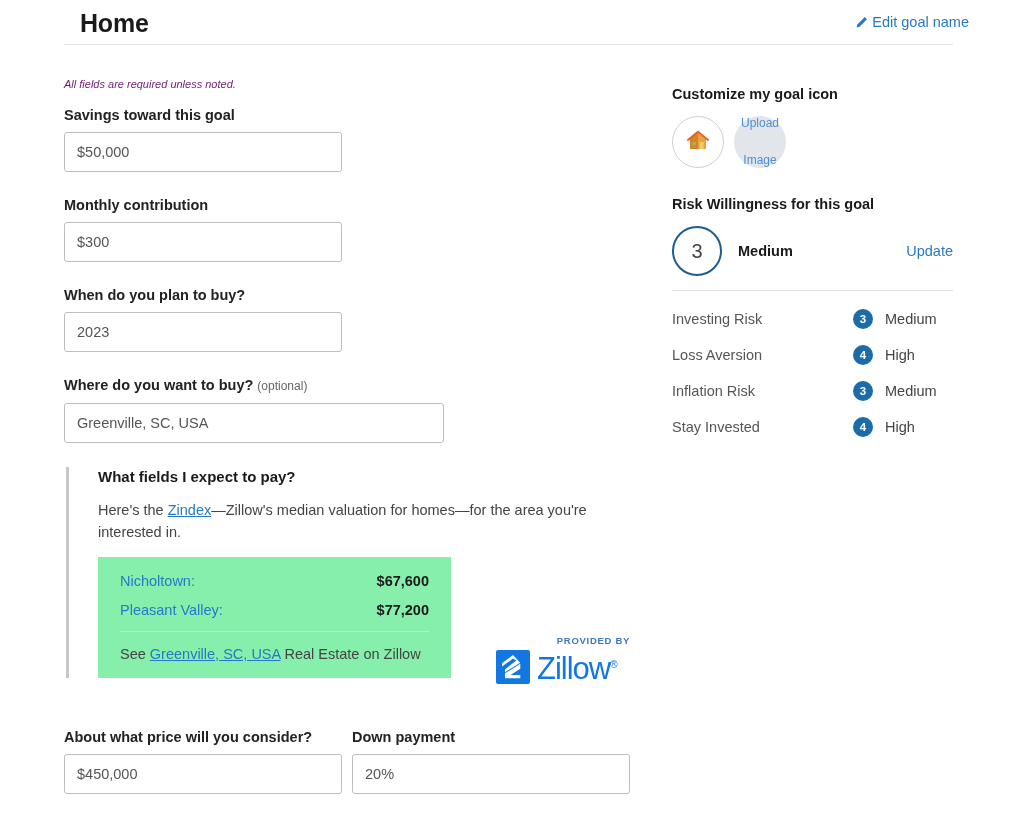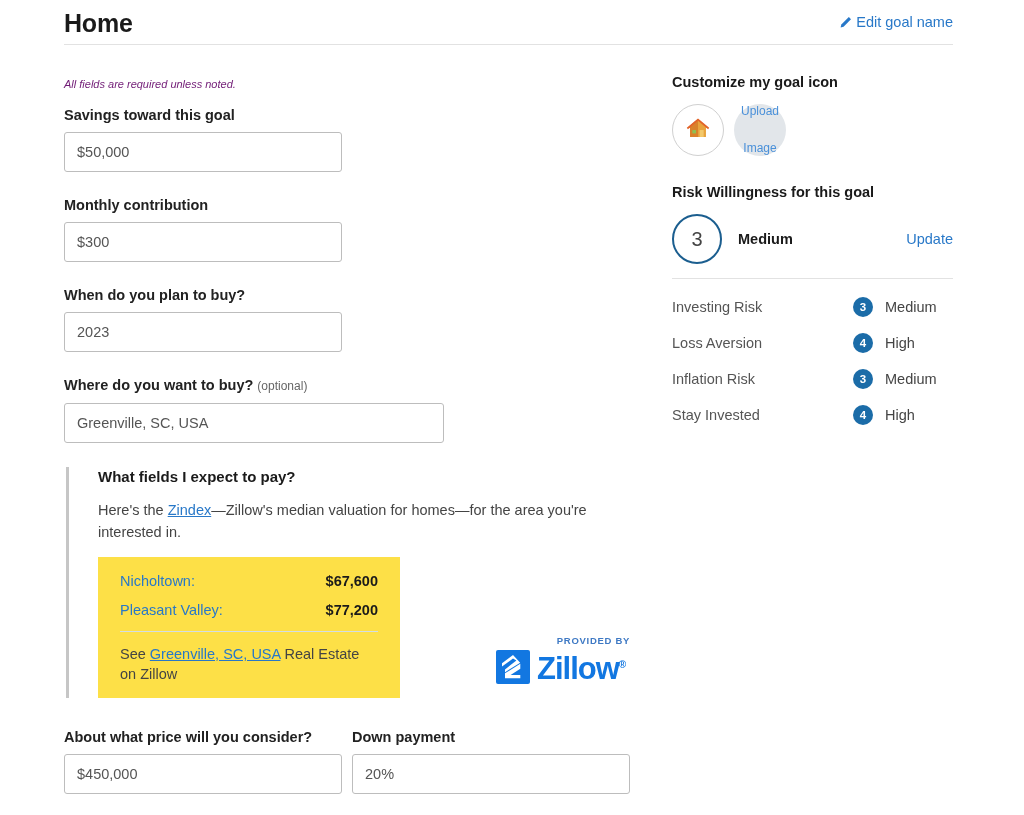--- a/index.html
+++ b/index.html
@@ -9,21 +9,21 @@
     background: #ffffff;
     font-family: "Liberation Sans", sans-serif;
     color: #333333;
     overflow: hidden;
   }
 
   .page { position: relative; width: 1024px; height: 815px; }
 
   
   .header {
-    position: absolute; left: 64px; top: 6px; width: 889px; height: 44px;
+    position: absolute; left: 80px; top: 6px; width: 889px; height: 44px;
   }
   .page-title {
     font-size: 25px; font-weight: bold; color: #1a1a1a;
     letter-spacing: -0.2px; line-height: 34px; margin: 0;
     display: inline-block;
   }
   .edit-link {
     position: absolute; right: 0; top: 8px;
     color: #2878c8; font-size: 14.5px; text-decoration: none;
     white-space: nowrap;
@@ -75,21 +75,21 @@
   }
   .callout-text {
     font-size: 14.5px; color: #444444; line-height: 22px;
     margin: 0 0 14px 0; width: 516px;
   }
   .callout-text a, .zillow-link {
     color: #2878c8; text-decoration: underline;
   }
 
   .zbox {
-    background: #fde047; width: 302px; padding: 16px 22px 14px 22px;
+    background: #86efac; width: 353px; padding: 16px 22px 14px 22px;
   }
   .zrow { display: flex; align-items: baseline; margin-bottom: 13px; }
   .zrow:last-of-type { margin-bottom: 4px; }
   .zrow .zname { color: #2878c8; font-size: 14.5px; flex: 1; }
   .zrow .zval  { color: #1a1a1a; font-size: 14.5px; font-weight: bold; width: 80px; text-align: right; }
   .zbox-rule { height: 1px; background: #d2dde5; margin: 10px 0 12px 0; }
   .zbox-foot { font-size: 14.5px; color: #444444; line-height: 20px; }
 
   
   .zillow-logo {
@@ -99,36 +99,36 @@
     font-size: 9.5px; font-weight: bold; color: #3e79c4;
     letter-spacing: 0.7px; text-align: right; padding-right: 6px;
     margin-bottom: 2px;
   }
   .zillow-mark { display: flex; align-items: center; }
   .z-square {
     width: 34px; height: 34px; background: #1277e1; border-radius: 2px;
     position: relative; margin-right: 7px; flex: none;
   }
   .zillow-word {
-    font-size: 31px; font-weight: bold; color: #1277e1;
+    font-size: 31px; font-weight: normal; color: #1277e1;
     letter-spacing: -1px; line-height: 34px;
     font-family: "Liberation Sans", sans-serif;
   }
   .zillow-word sup { font-size: 10px; vertical-align: super; }
 
   
   .bottom-row { position: absolute; left: 64px; top: 728px; display: flex; gap: 10px; }
   .bottom-row .col-a { width: 278px; }
   .bottom-row .col-b { width: 278px; }
 
   
   .right-col { position: absolute; left: 672px; top: 72px; width: 281px; }
   .section-title {
     font-size: 14.5px; font-weight: bold; color: #1a1a1a;
-    margin: 0 0 12px 0; line-height: 20px;
+    margin: 12px 0 12px 0; line-height: 20px;
   }
   .icon-row { display: flex; align-items: center; margin-bottom: 26px; }
   .goal-icon-circle {
     width: 52px; height: 52px; border-radius: 50%;
     border: 1px solid #d0d0d0; background: #ffffff;
     display: flex; align-items: center; justify-content: center;
     margin-right: 10px; flex: none;
   }
   .upload-circle {
     width: 52px; height: 52px; border-radius: 50%;

